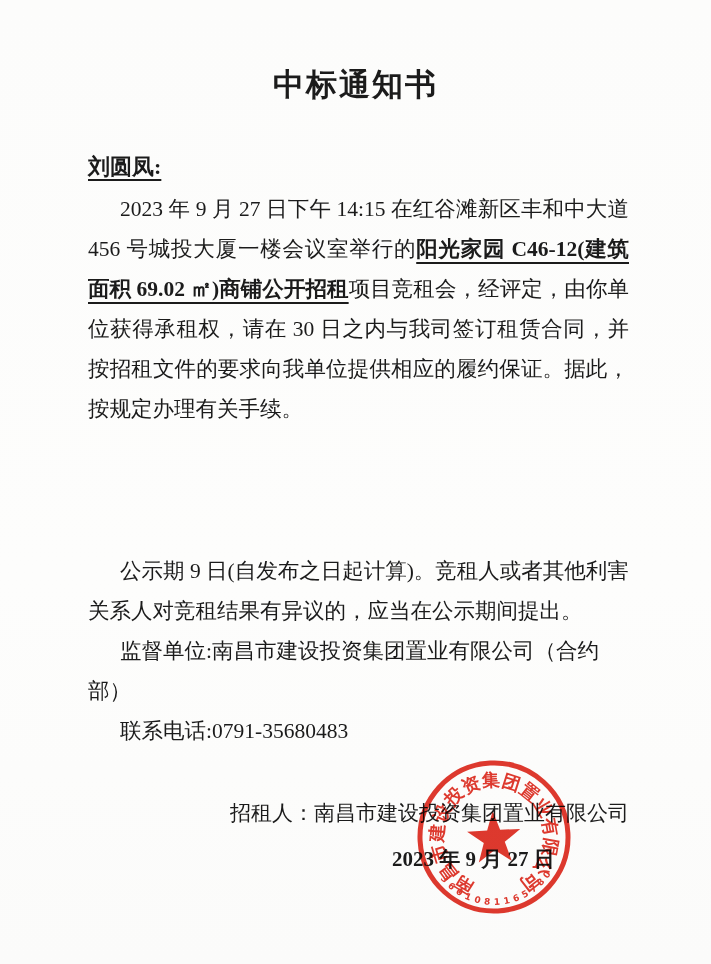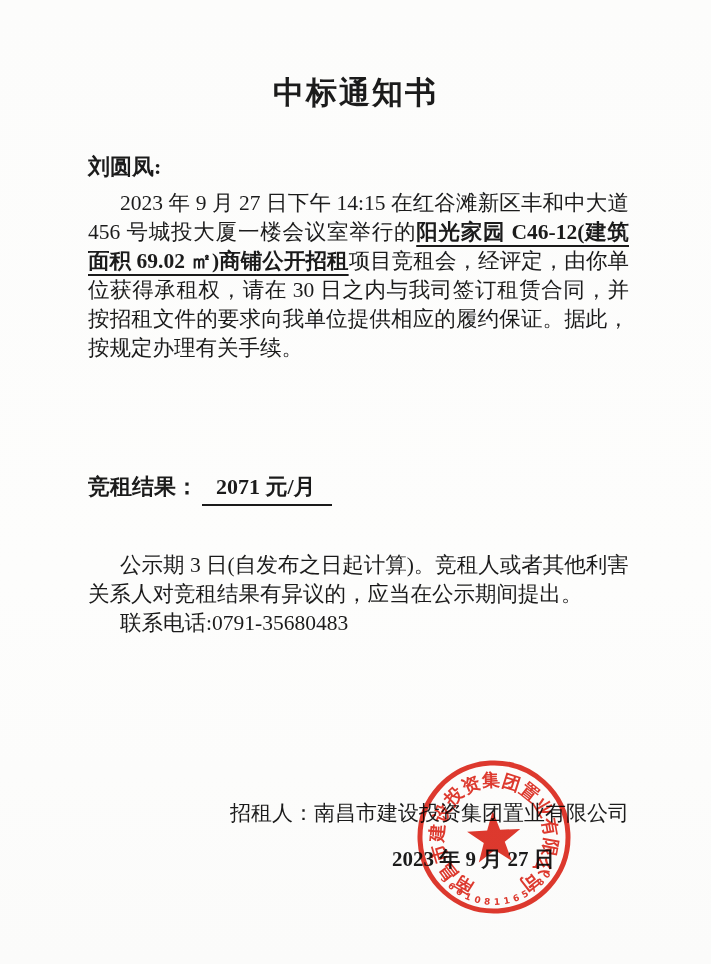--- a/index.html
+++ b/index.html
@@ -7,36 +7,37 @@
     position:relative;
     width:711px; height:964px;
     margin:0 auto;
     background:linear-gradient(180deg,#fcfcfb 0%, #fdfdfc 60%, #fbfbfa 100%);
     font-family:"Liberation Serif","DejaVu Serif",serif;
     color:#1b1b1b;
     overflow:hidden;
   }
   .title {
     position:absolute; top:56px; left:0; right:0;
-    margin:16px; text-align:center;
+    margin:8px; text-align:center;
     font-size:31px; font-weight:bold; letter-spacing:2px;
   }
   .addressee {
     position:absolute; top:152px; left:88px;
     font-size:22px; font-weight:bold;
   }
   .addressee .u {
+    text-decoration:underline;
     text-decoration-thickness:2px;
     text-underline-offset:5px;
     text-align:center;
   }
   .body {
     position:absolute; left:88px; width:541px;
     margin:0;
-    font-size:21.5px; line-height:29px;
+    font-size:21.5px; line-height:40px;
     text-align:justify;
   }
   .para1 { top:189px; text-indent:32px; }
   .hl {
     font-weight:bold;
     text-decoration:underline;
     text-decoration-thickness:2px;
     text-underline-offset:6px;
   }
   .result {
@@ -74,26 +75,24 @@
 <div class="page">
 
   <h1 class="title">中标通知书</h1>
 
   <div class="addressee">
     <span class="u">刘圆凤:</span>
   </div>
 
   <p class="body para1"><span>2023 年 9 月 27 日下午 14:15 在红谷滩新区丰和中大道 456 号城投大厦一楼会议室举行的</span><span class="hl">阳光家园 C46-12(建筑面积 69.02 ㎡)商铺公开招租</span><span>项目竞租会，经评定，由你单位获得承租权，请在 30 日之内与我司签订租赁合同，并按招租文件的要求向我单位提供相应的履约保证。据此，按规定办理有关手续。</span></p>
 
-  <div class="result">
-    <span>竞租结果：</span><span class="result-value">2071 元/月</span>
-  </div>
 
   <div class="body block2">
-    <p>公示期 3 日(自发布之日起计算)。竞租人或者其他利害关系人对竞租结果有异议的，应当在公示期间提出。</p>
+    <p>公示期 9 日(自发布之日起计算)。竞租人或者其他利害关系人对竞租结果有异议的，应当在公示期间提出。</p>
+    <p>监督单位:南昌市建设投资集团置业有限公司（合约部）</p>
     <p>联系电话:0791-35680483</p>
   </div>
 
   <div class="footer">
     <div class="f1"><span>招租人：</span><span>南昌市建设投资集团置业有限公司</span></div>
     <div class="f2">2023 年 9 月 27 日</div>
   </div>
 
   <svg class="seal" viewBox="0 0 200 200" width="200" height="200" aria-hidden="true" style="color: rgb(222, 42, 30);">
     <circle cx="100" cy="100" r="74" fill="none" stroke="currentColor" stroke-width="5"></circle>

